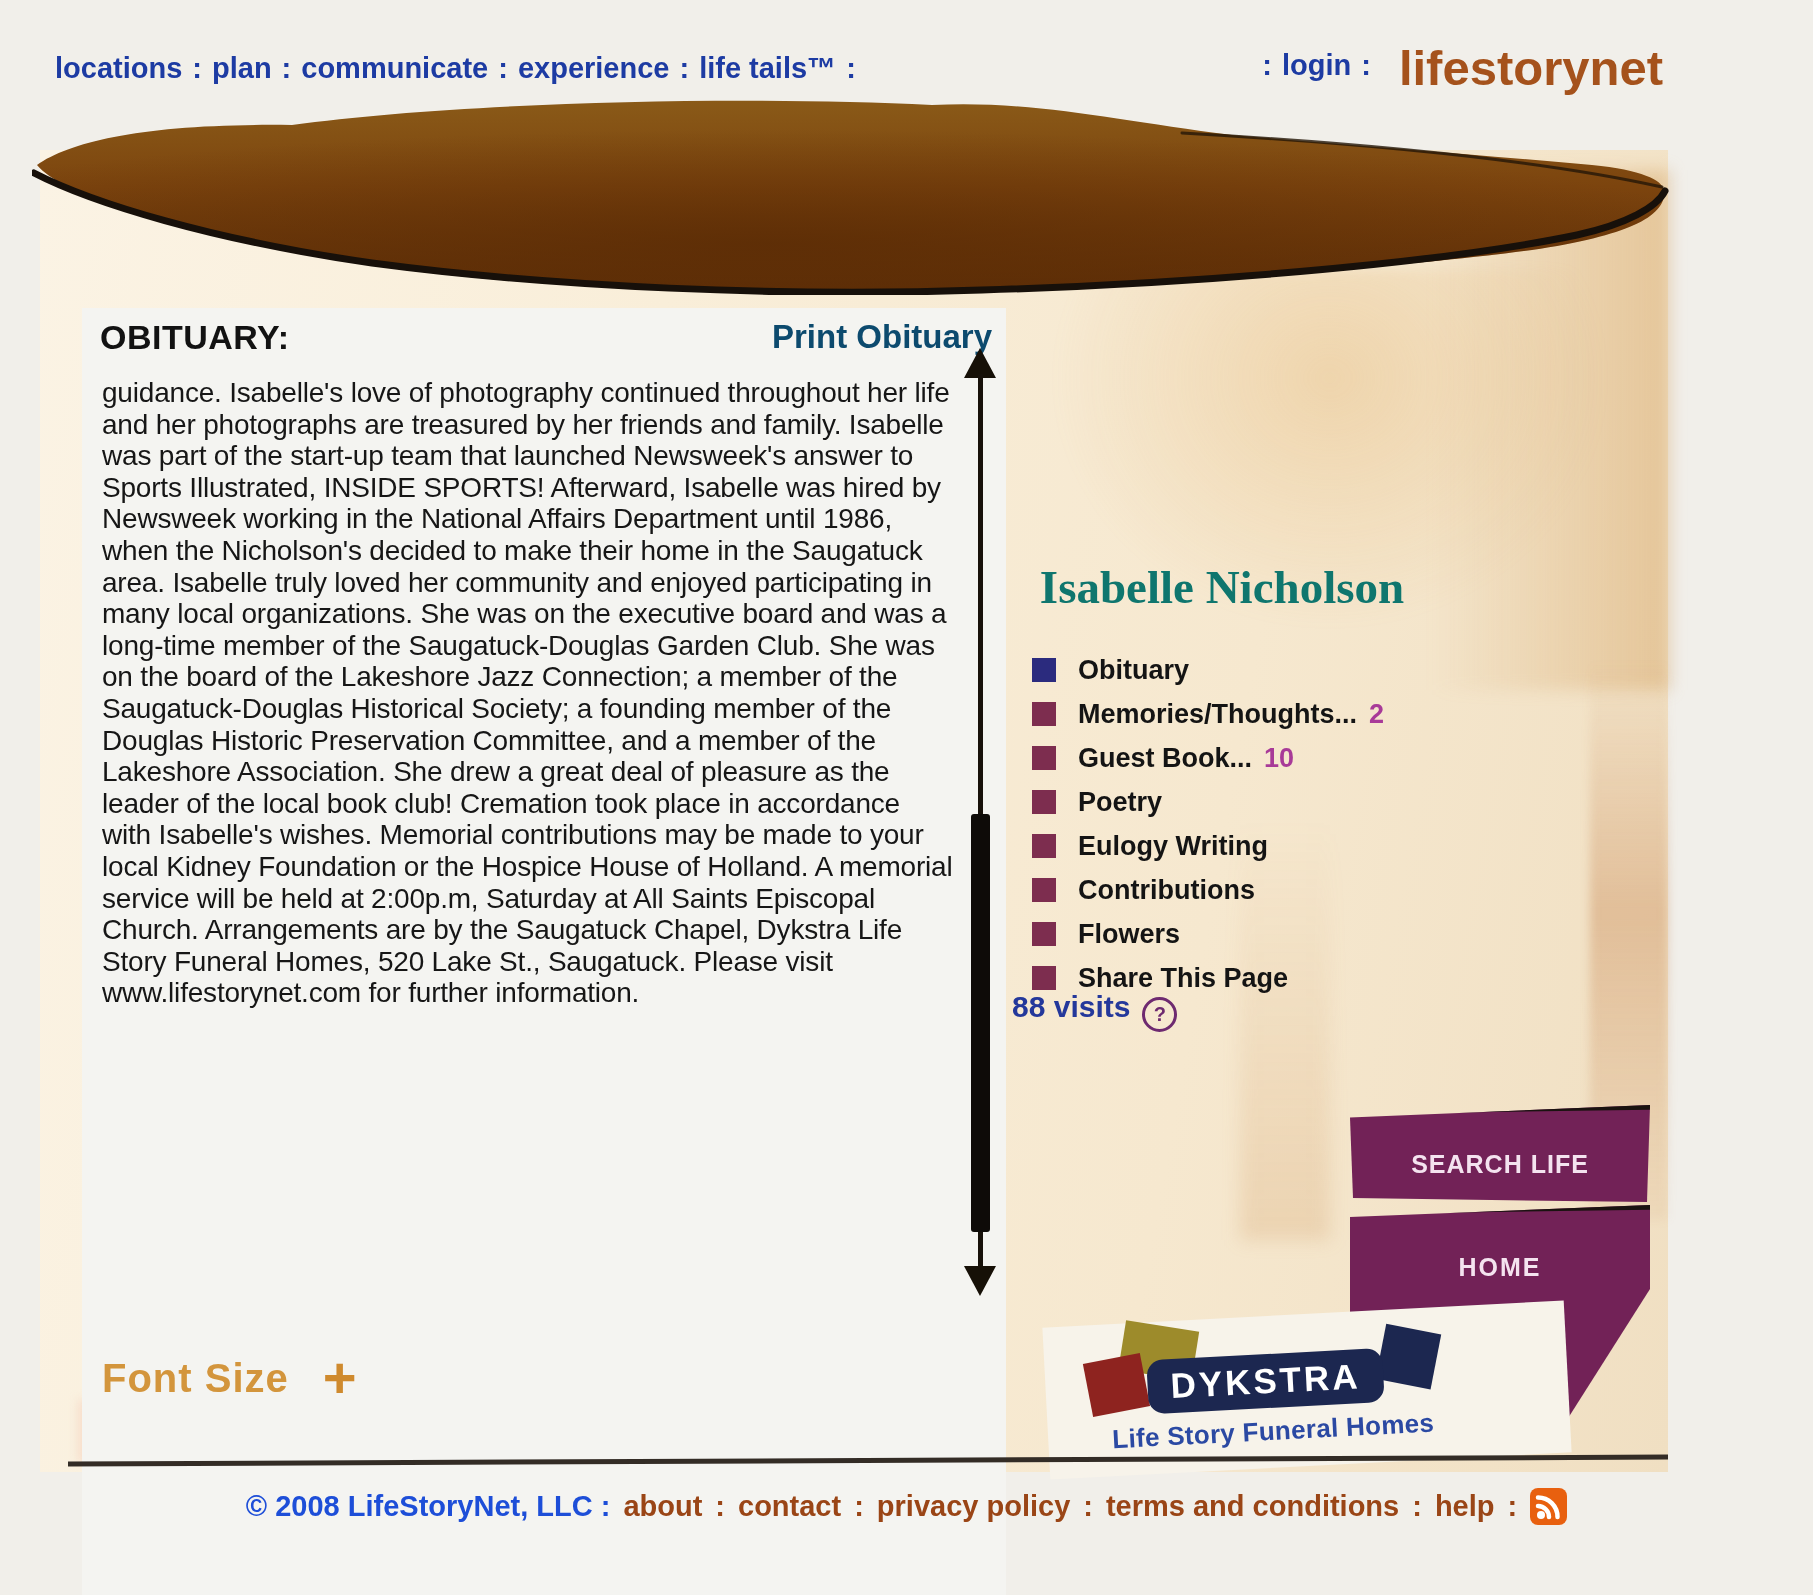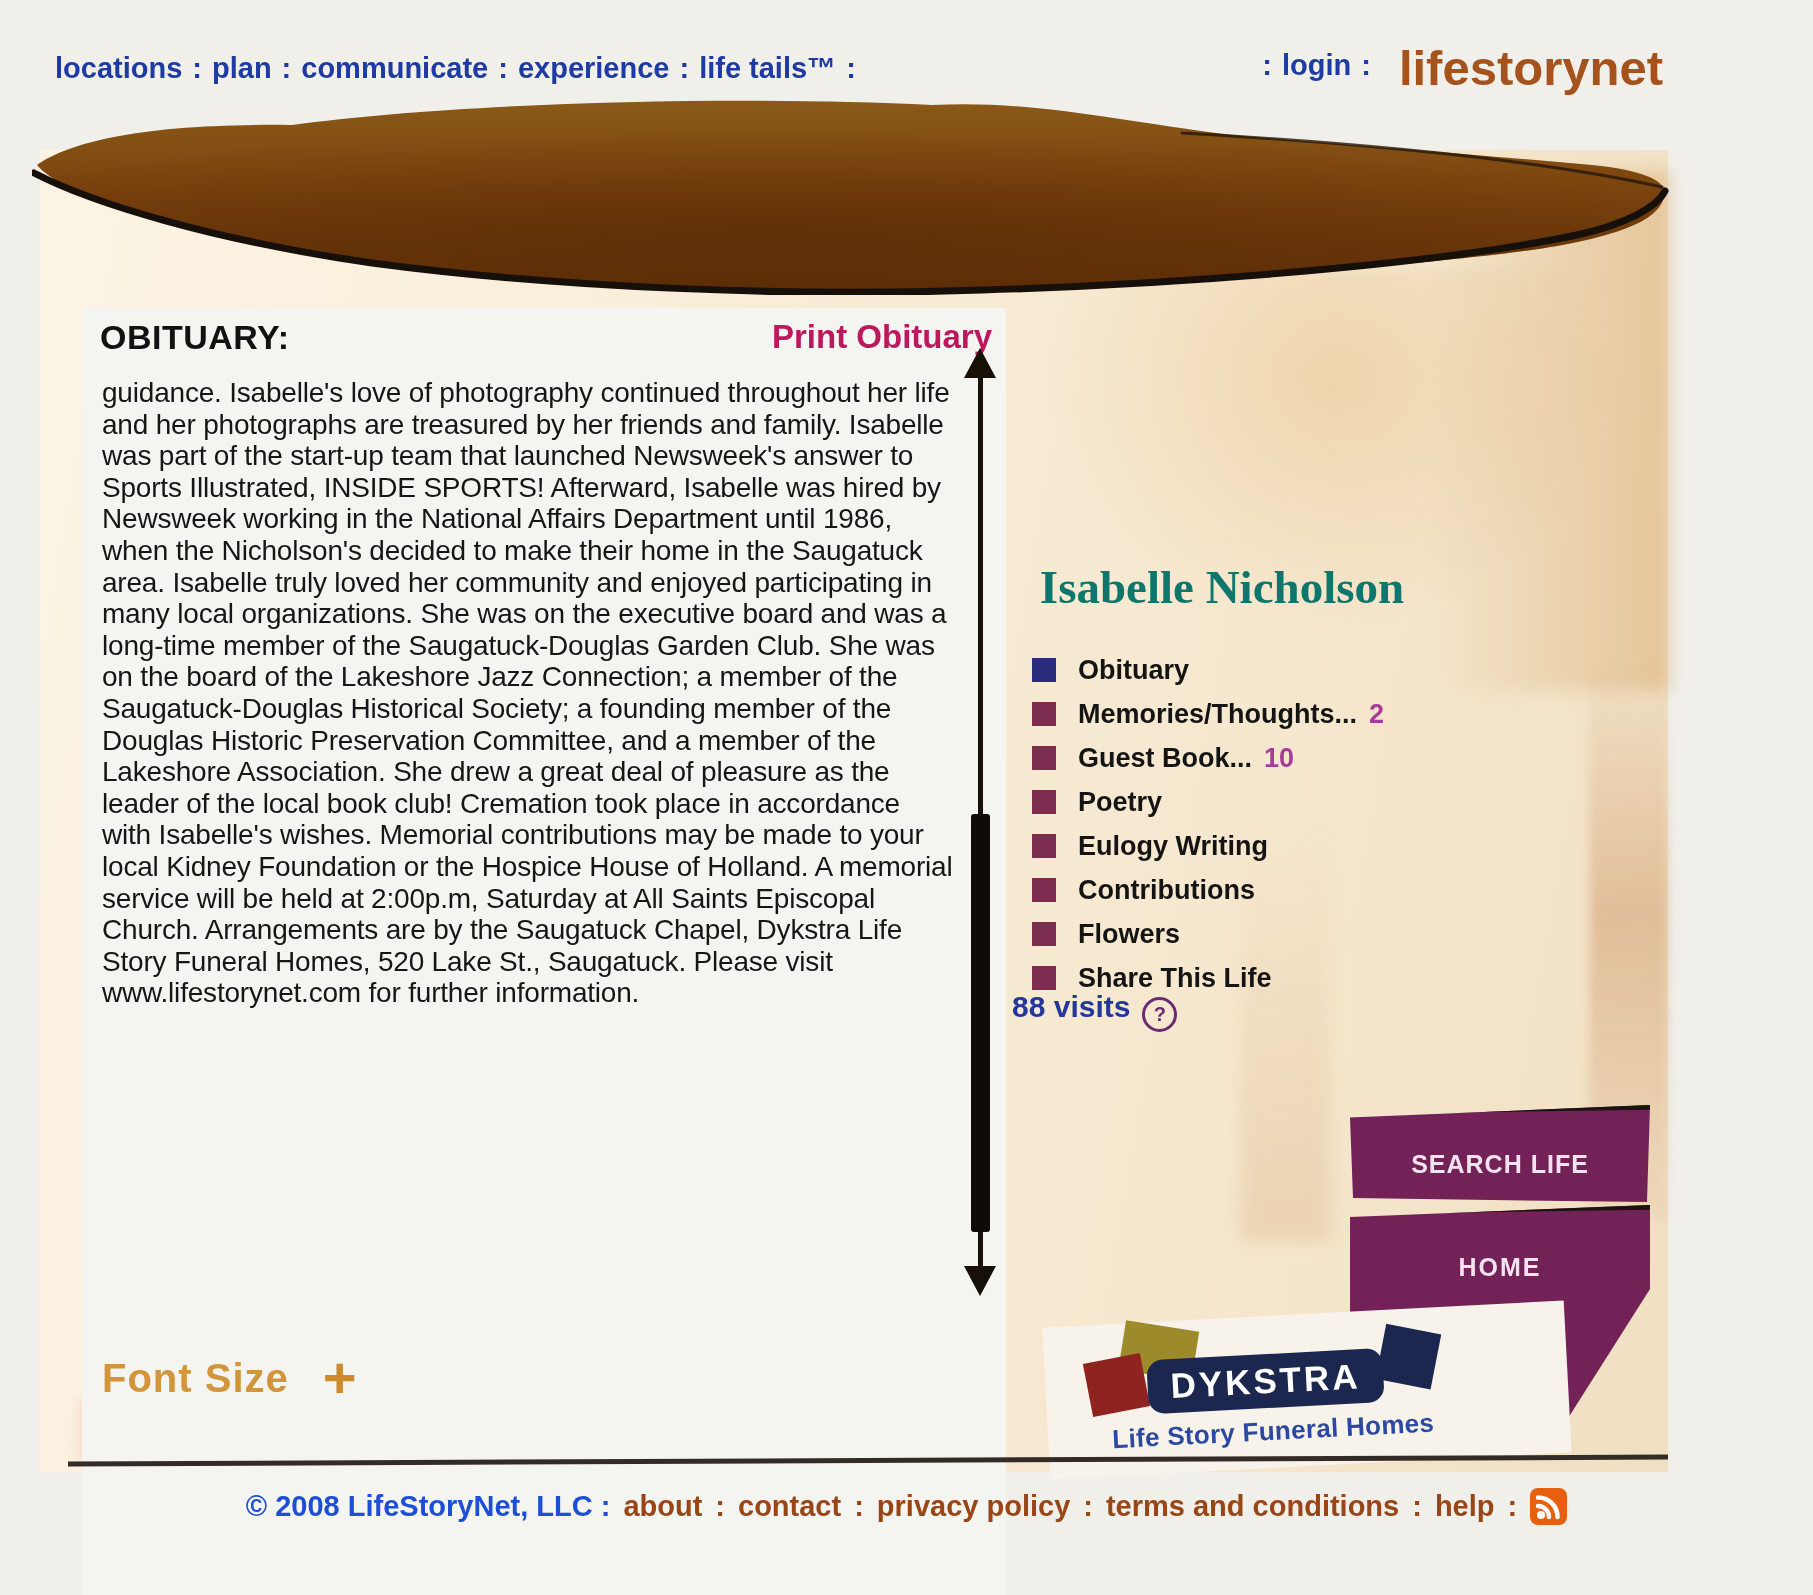--- a/index.html
+++ b/index.html
@@ -28,21 +28,21 @@
      background:radial-gradient(ellipse at 50% 30%, rgba(224,170,95,.30), rgba(224,170,95,0) 70%);filter:blur(6px);}
   .stain-bottom{left:78px;top:1400px;width:880px;height:62px;background:rgba(244,206,186,.55);filter:blur(5px);}
 
   
   .banner{position:absolute;left:32px;top:95px;width:1645px;height:200px;z-index:3;}
 
   
   .obit-box{position:absolute;left:82px;top:308px;width:924px;height:1350px;background:#f4f4f1;z-index:3;}
   .obit-header{position:absolute;left:18px;right:14px;top:10px;display:flex;justify-content:space-between;}
   .obit-title{font-size:34px;font-weight:bold;color:#121212;letter-spacing:0.5px;}
-  .obit-print{font-size:33px;font-weight:bold;color:#be185d;cursor:pointer;}
+  .obit-print{font-size:33px;font-weight:bold;color:#0c4a6e;cursor:pointer;}
   .obit-body{position:absolute;left:20px;top:69px;width:852px;
      font-size:28px;line-height:31.6px;color:#161616;font-weight:500;letter-spacing:-0.2px;}
   .font-size-row{position:absolute;left:20px;top:1036px;color:#d3953c;font-weight:bold;}
   .font-size-label{font-size:40px;letter-spacing:1px;}
   .font-size-plus{font-size:58px;color:#cf8a2e;margin-left:34px;vertical-align:-6px;cursor:pointer;}
 
   
   .scrollbar{position:absolute;left:960px;top:348px;width:40px;height:948px;z-index:4;}
   .sb-arrow-up{position:absolute;left:4px;top:0;width:0;height:0;
      border-left:16px solid transparent;border-right:16px solid transparent;border-bottom:30px solid #161007;cursor:pointer;}
@@ -190,21 +190,21 @@
       <span class="menu-label">Contributions</span>
       <span class="menu-count"></span>
     </div>
     <div class="menu-row">
       <span class="bullet"></span>
       <span class="menu-label">Flowers</span>
       <span class="menu-count"></span>
     </div>
     <div class="menu-row">
       <span class="bullet"></span>
-      <span class="menu-label">Share This Life</span>
+      <span class="menu-label">Share This Page</span>
       <span class="menu-count"></span>
     </div>
   </div>
 
   <div class="visits">
     <span>88 visits</span><span class="help-circle">?</span>
   </div>
 
   <div class="btn btn-search">SEARCH LIFE STORIES</div>
   <div class="btn btn-home">

